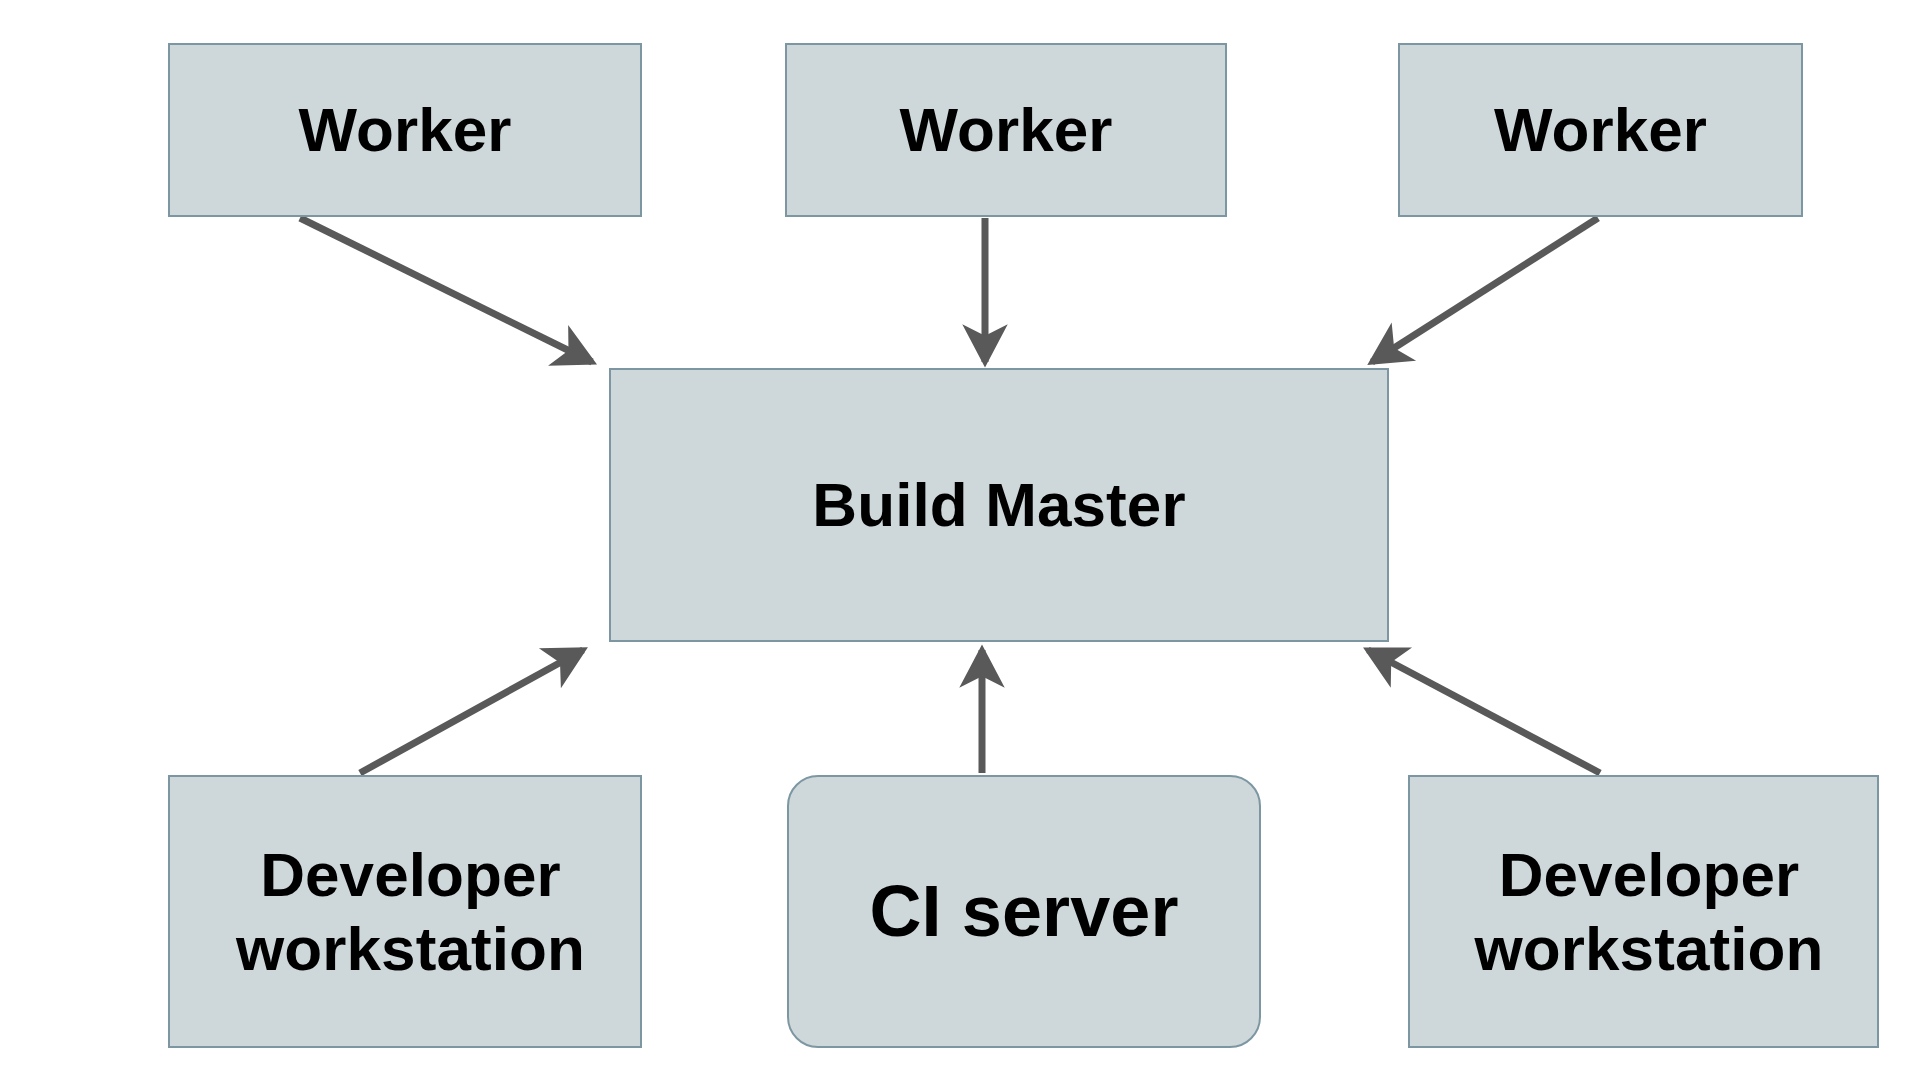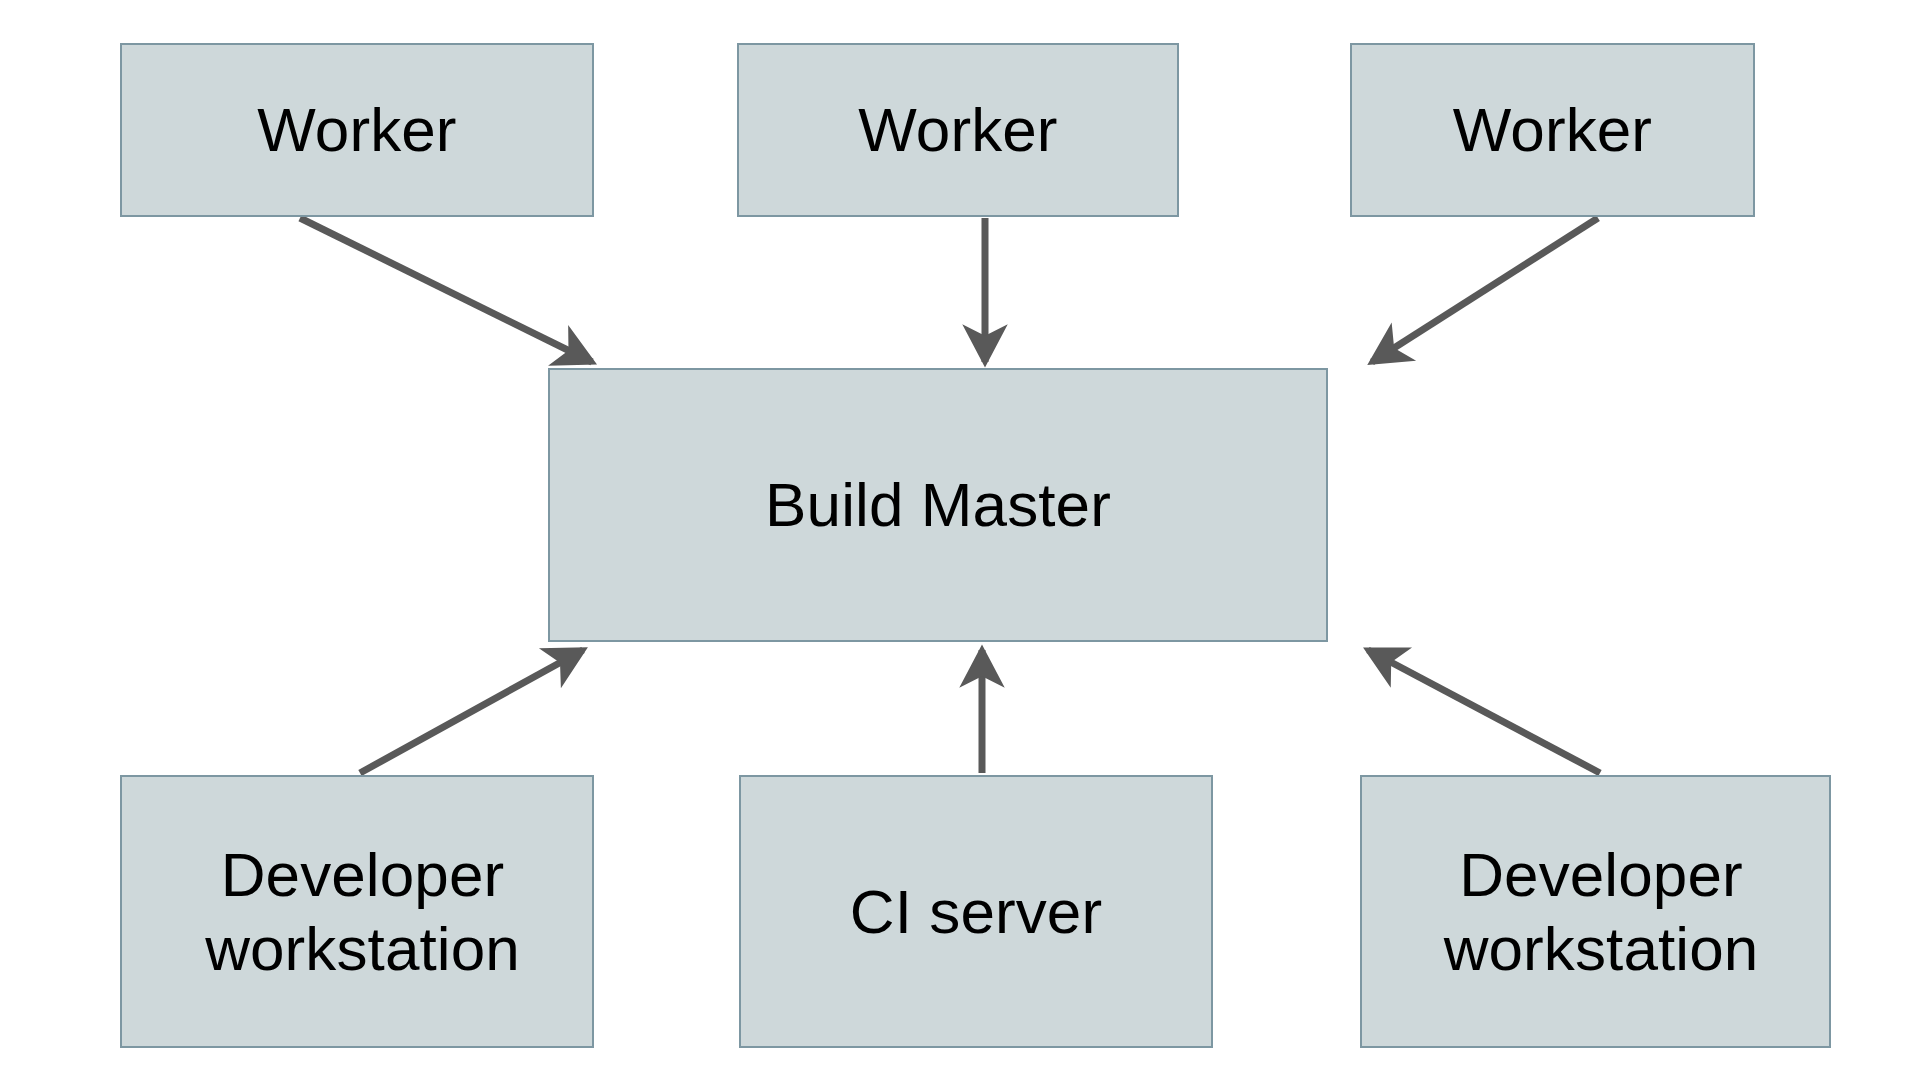--- a/index.html
+++ b/index.html
@@ -32,31 +32,32 @@
     box-sizing: border-box;
     background: #ced8da;
     border: 2px solid #7d97a2;
     display: flex;
     align-items: center;
     justify-content: center;
     text-align: center;
     color: #000000;
     line-height: 1.18;
     letter-spacing: 0.1px;
-    font-weight: 400;
+    font-weight: 700;
     white-space: pre-line;
+    margin-left: 48px;
   }
   .node-label {
     display: block;
     padding: 0 10px;
     white-space: pre-line;
   }
   .n-worker      { font-size: 62px; }
   .n-master      { font-size: 62px; }
-  .n-ci          { font-size: 62px; }
+  .n-ci          { font-size: 72px; border-radius: 31px; }
   .n-dev         { font-size: 62px; padding-left: 11px; }
 </style>
 </head>
 <body>
 
 <div id="canvas" style="background: rgb(255, 255, 255);">
 
   <svg id="edges" viewBox="0 0 1910 1090" width="1910" height="1090" xmlns="http://www.w3.org/2000/svg">
     <defs>
       <marker id="arrowhead" markerWidth="7" markerHeight="7" refX="5.6" refY="3.5" orient="auto" markerUnits="strokeWidth">
@@ -78,21 +79,21 @@
   </div>
 
   <div class="node n-worker" style="left: 737px; top: 43px; width: 442px; height: 174px; background: rgb(206, 216, 218); border-color: rgb(125, 151, 162); color: rgb(0, 0, 0);">
     <span class="node-label">Worker</span>
   </div>
 
   <div class="node n-worker" style="left: 1350px; top: 43px; width: 405px; height: 174px; background: rgb(206, 216, 218); border-color: rgb(125, 151, 162); color: rgb(0, 0, 0);">
     <span class="node-label">Worker</span>
   </div>
 
-  <div class="node n-master" style="left: 548px; top: 368px; width: 780px; height: 274px; background: rgb(206, 216, 218); border-color: rgb(125, 151, 162); color: rgb(0, 0, 0);">
+  <div class="node n-master" style="left: 561px; top: 368px; width: 780px; height: 274px; background: rgb(206, 216, 218); border-color: rgb(125, 151, 162); color: rgb(0, 0, 0);">
     <span class="node-label">Build Master</span>
   </div>
 
   <div class="node n-dev" style="left: 120px; top: 775px; width: 474px; height: 273px; background: rgb(206, 216, 218); border-color: rgb(125, 151, 162); color: rgb(0, 0, 0);">
     <span class="node-label">Developer
 workstation</span>
   </div>
 
   <div class="node n-ci" style="left: 739px; top: 775px; width: 474px; height: 273px; background: rgb(206, 216, 218); border-color: rgb(125, 151, 162); color: rgb(0, 0, 0);">
     <span class="node-label">CI server</span>

